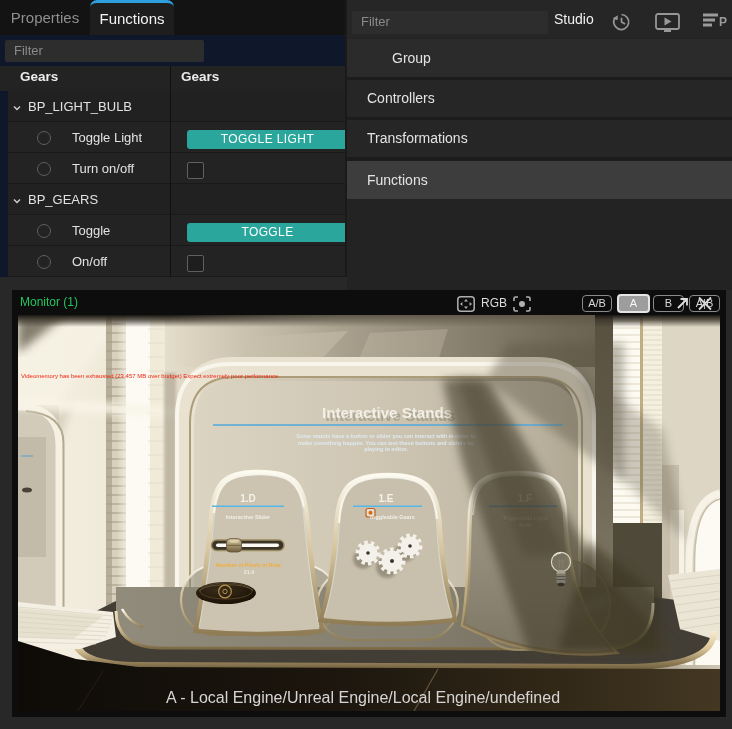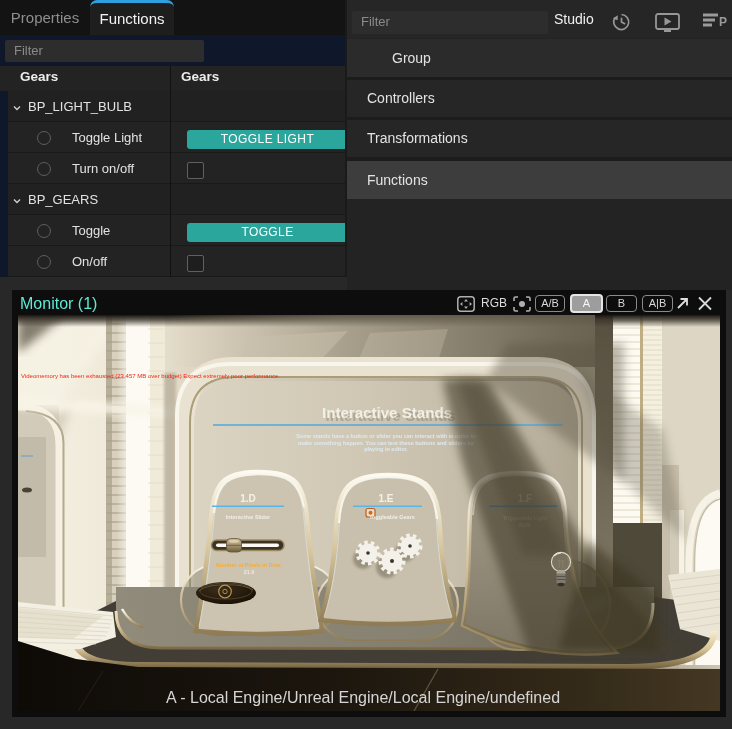--- a/index.html
+++ b/index.html
@@ -29,22 +29,22 @@
 #rtop{left:0;top:0;width:385px;height:38px;background:#262626;}
 #rfilter{left:5px;top:11px;width:196px;height:23px;}
 #studio{left:207px;top:11px;color:#f0f0f0;font-size:14px;}
 .rrow{left:0;width:385px;font-size:14px;color:#e3e3e3;}
 #rr1{top:39px;height:38px;background:#2b2b2b;line-height:38px;}
 #rr2{top:80px;height:37px;background:#262626;line-height:37px;}
 #rr3{top:120px;height:37px;background:#262626;line-height:37px;}
 #rr4{top:161px;height:38px;background:#3d3d3d;line-height:38px;}
 
 #monitor{left:12px;top:290px;width:714px;height:427px;background:#0d0d0d;}
-#montitle{left:8px;top:5px;color:#5eead4;font-size:16px;}
-.mbtn{top:5px;height:15px;border:1px solid #8a8a8a;border-radius:4px;color:#d8d8d8;font-size:11px;text-align:center;line-height:15px;}
+#montitle{left:8px;top:5px;color:#22c55e;font-size:12px;}
+.mbtn{top:5px;height:15px;border:1px solid #8a8a8a;border-radius:4px;color:#d8d8d8;font-size:11px;text-align:center;line-height:15px;margin-left:47px;}
 #mrgb{left:469px;top:6px;color:#dcdcdc;font-size:12px;}
 #bAB{left:523px;width:28px;}
 #bA{left:558px;width:29px;background:#9d9d9d;border:2px solid #e5e5e5;color:#f8f8f8;top:4px;}
 #bB{left:594px;width:29px;}
 #bAIB{left:630px;width:29px;}
 #scene{left:6px;top:25px;width:702px;height:396px;}
 #monlabel{left:0;top:399px;width:702px;text-align:center;color:#d5d5d5;font-size:16px;}
 </style>
 </head>
 <body>

